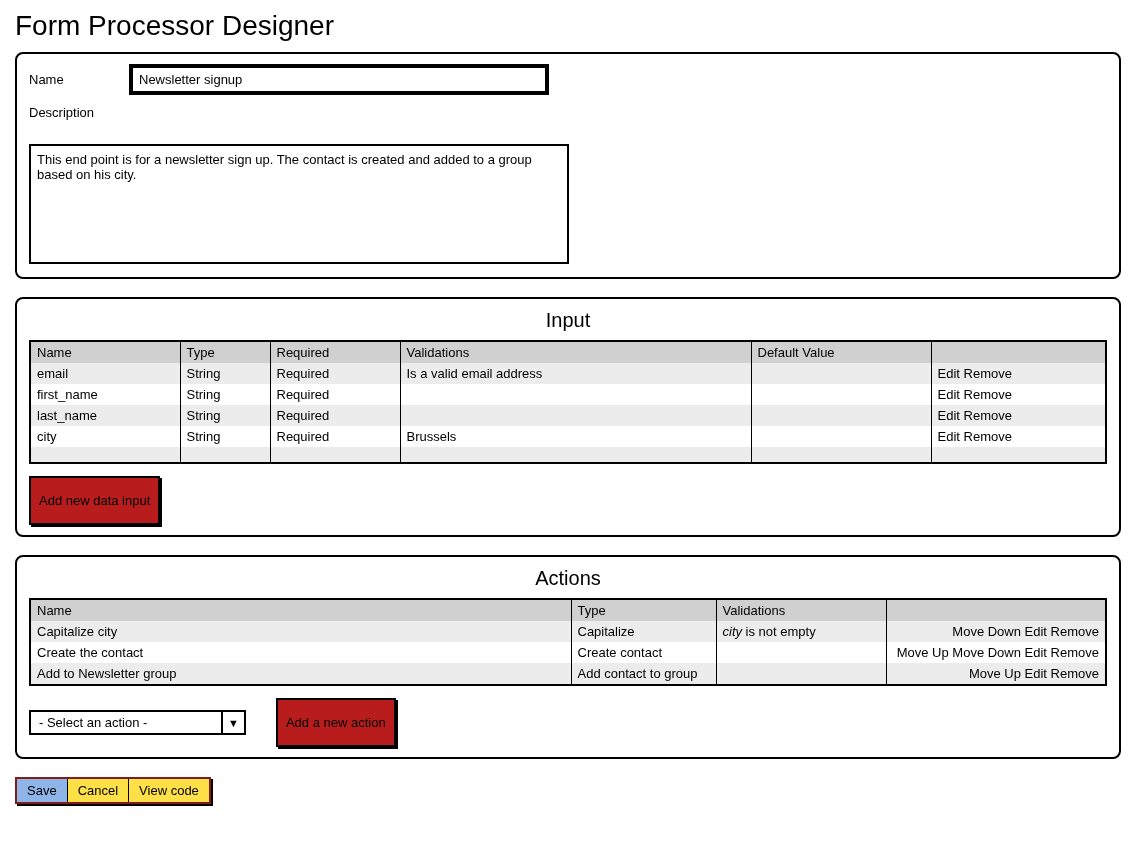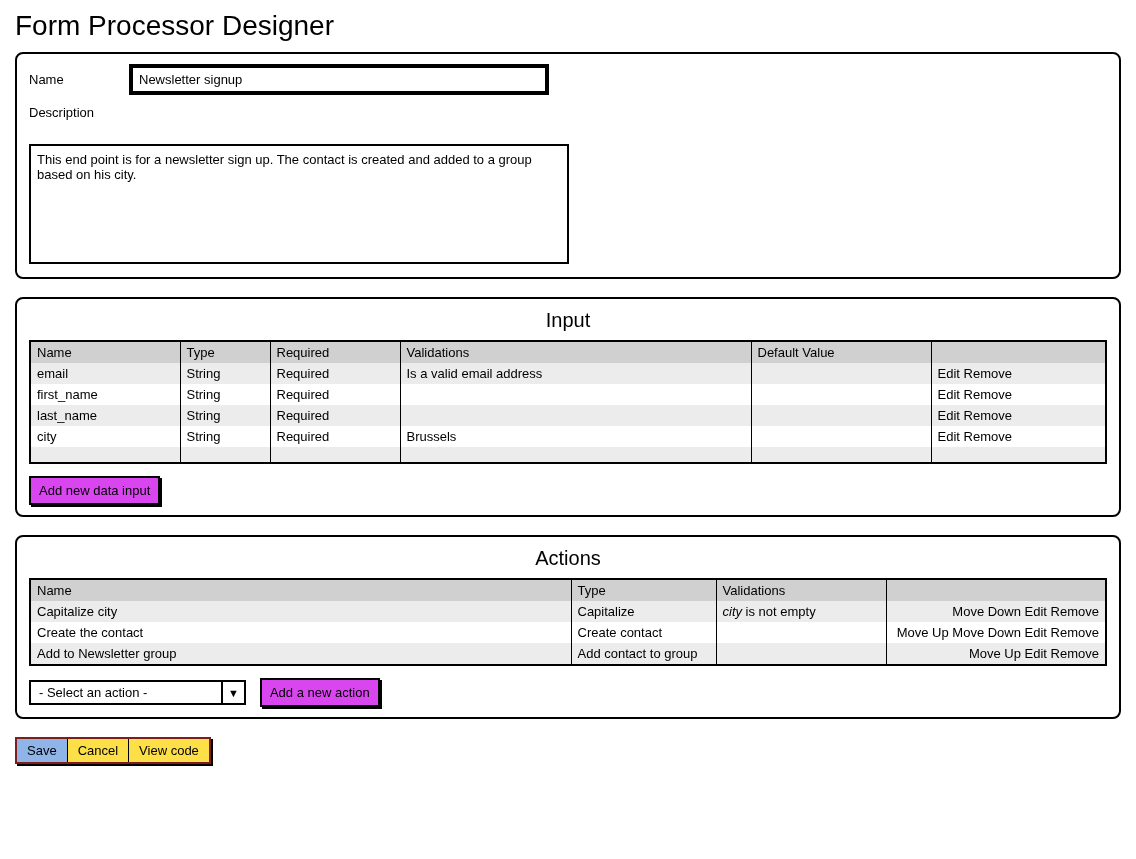--- a/index.html
+++ b/index.html
@@ -75,23 +75,23 @@
   th:last-child, td:last-child { border-right: none; }
   thead tr {
     background: #d0d0d0;
   }
   tbody tr:nth-child(odd) { background: #ececec; }
   tbody tr:nth-child(even) { background: #fff; }
   tbody tr.blank { height: 16px; }
   .btn {
     font-family: inherit;
     font-size: 13px;
-    padding: 5px 8px;
-    border: 2px solid #000;
-    background: #d946ef;
+    padding: 15px 8px;
+    border: 2px solid #000;
+    background: #b91c1c;
     box-shadow: 2px 2px 0 #000;
     cursor: pointer;
   }
   .btn-group {
     display: inline-flex;
     border: 2px solid #7f1d1d;
     box-shadow: 2px 2px 0 #000;
   }
   .btn-group .seg {
     font-family: inherit;
@@ -100,21 +100,21 @@
     border: none;
     border-right: 1px solid #000;
     background: #fde047;
     cursor: pointer;
   }
   .btn-group .seg:last-child { border-right: none; }
   .btn-group .seg.primary { background: #8fb4e8; }
   .actions-row {
     display: flex;
     align-items: center;
-    gap: 14px;
+    gap: 30px;
   }
   .select-wrap {
     display: inline-flex;
     border: 2px solid #000;
   }
   .select-text {
     padding: 3px 8px;
     min-width: 190px;
     background: #fff;
     font-size: 13px;

